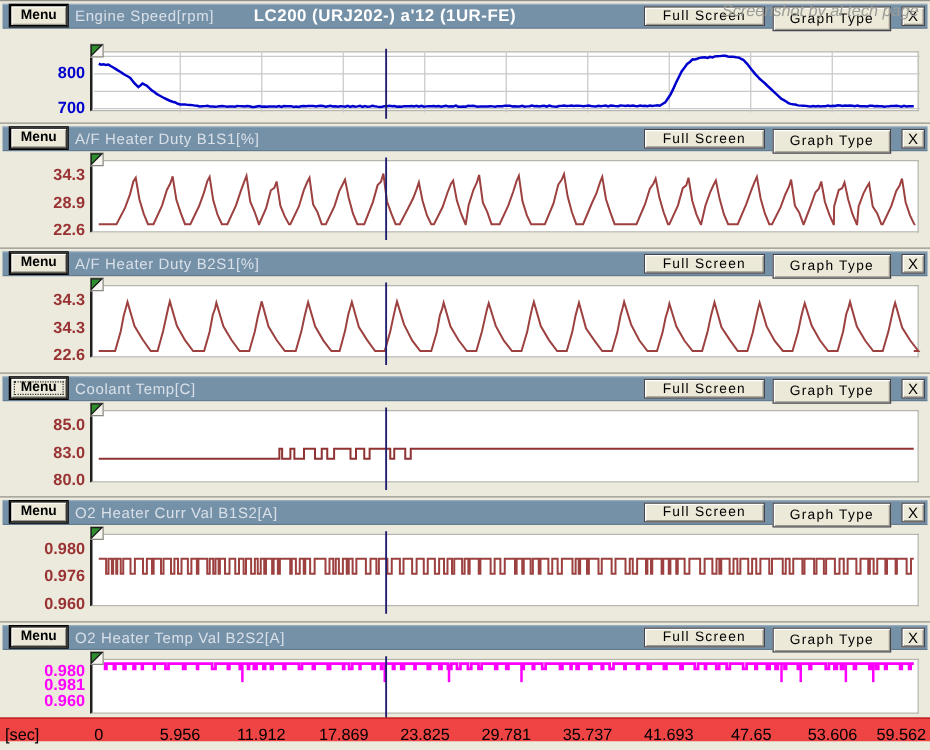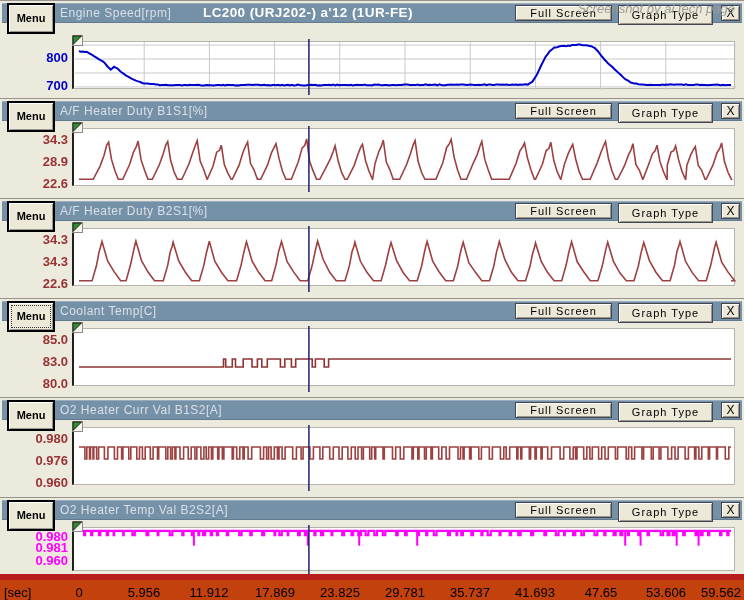--- a/index.html
+++ b/index.html
@@ -36,21 +36,21 @@
     position:absolute;
     background:#ece9d8;
     border:1px solid #45454f;
     box-shadow: inset 1px 1px 0 #ffffff, inset -1px -1px 0 #98988e;
     font-family:"Liberation Sans", sans-serif;
     font-size:11px; color:#000;
     text-align:center; line-height:14px;
     padding:0; cursor:default;
   }
   .btn.menu {
-    left:6px; top:1px; width:46px; height:29px;
+    left:6px; top:1px; width:46px; height:17px;
     font-weight:bold; line-height:15px;
     border:1px solid #000;
     box-shadow: 0 0 0 1px #000, inset 1px 1px 0 #ffffff, inset -1px -1px 0 #98988e;
   }
   .btn.menu.focused { outline:1px dotted #333; outline-offset:-4px; }
   .btn.fs { right:130px; top:2px; width:97px; height:16px; letter-spacing:1px; }
   .btn.gt { right:29px;  top:2px; width:95px; height:20px; letter-spacing:1px; }
   .btn.x  { right:2px;   top:2px; width:19px; height:16px; font-size:12px; }
 
   .body { position:absolute; left:2px; right:2px; top:24px; bottom:0;text-decoration:underline; }
@@ -70,22 +70,22 @@
   .ylabels span {
     position:absolute; right:0;
     font-size:13px; font-weight:bold; white-space:nowrap;
   }
   .watermark {
     position:absolute; top:1px; right:9px;
     font-size:13px; font-style:italic; color:#9c9c98;
     white-space:nowrap;
   }
   .time-axis {
-    position:relative; width:744px; height:26px;
-    background:#c2410c; border-top:6px solid #b91c1c;
+    position:relative; width:744px; height:19px;
+    background:#ef4444; border-top:1px solid #b91c1c;
   }
   .time-axis .sec {
     position:absolute; left:4px; top:5px; font-size:13px; color:#000;
   }
   .time-axis .tick {
     position:absolute; top:5px; font-size:13px; color:#000;
     transform:translateX(-50%); white-space:nowrap;
   }
 </style>
 </head>

